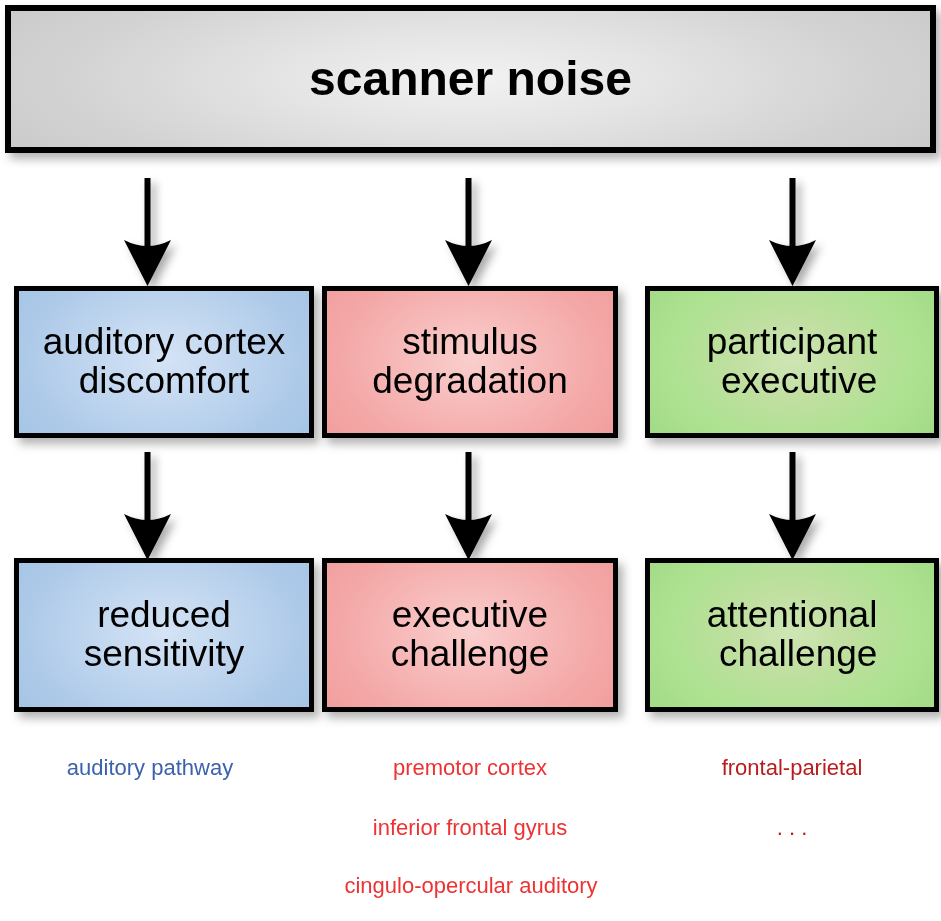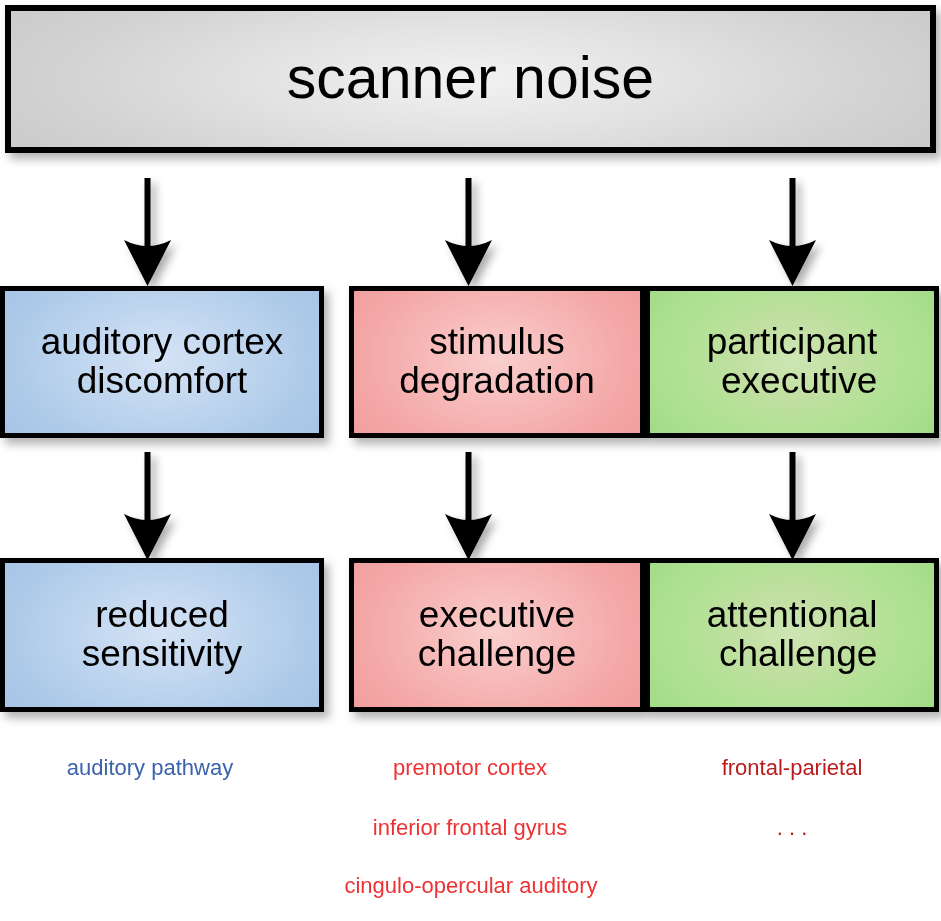--- a/index.html
+++ b/index.html
@@ -38,24 +38,25 @@
     padding: 0 6px;
   }
 
   
   .node-top {
     left: 5px;
     top: 5px;
     width: 931px;
     height: 148px;
     border-width: 6px;
-    font-size: 59px;
+    font-size: 48px;
     background:
       radial-gradient(ellipse 70% 120% at 50% 50%,
         #f2f2f2 0%, #e4e4e4 30%, #d3d3d3 62%, #c4c4c4 100%);
+    font-weight: bold;
   }
 
   
   .node-blue {
     background:
       radial-gradient(ellipse 78% 110% at 50% 48%,
         #d5e3f5 0%, #c3d8f0 28%, #aecae9 60%, #9dbfe2 100%);
   }
   .node-pink {
     background:
@@ -63,22 +64,22 @@
         #f9cfcd 0%, #f7bdbc 26%, #f3a7a6 60%, #ef9695 100%);
   }
   .node-green {
     background:
       radial-gradient(ellipse 78% 110% at 50% 48%,
         #cfe6b4 0%, #c0dfa0 26%, #ade291 55%, #9ad47f 100%);
     text-align: right;
   }
 
   
-  .col-1 { left: 0;   width: 324px; }
-  .col-2 { left: 322px; width: 296px; margin-left: 27px; }
+  .col-1 { left: 14px;   width: 300px; }
+  .col-2 { left: 322px; width: 296px; }
   .col-3 { left: 645px; width: 294px; }
 
   .row-1 { top: 286px; height: 152px; font-size: 37px; }
   .row-2 { top: 558px; height: 154px; font-size: 37px; }
 
   
   .arrow {
     position: absolute;
     width: 60px;
     height: 112px;

